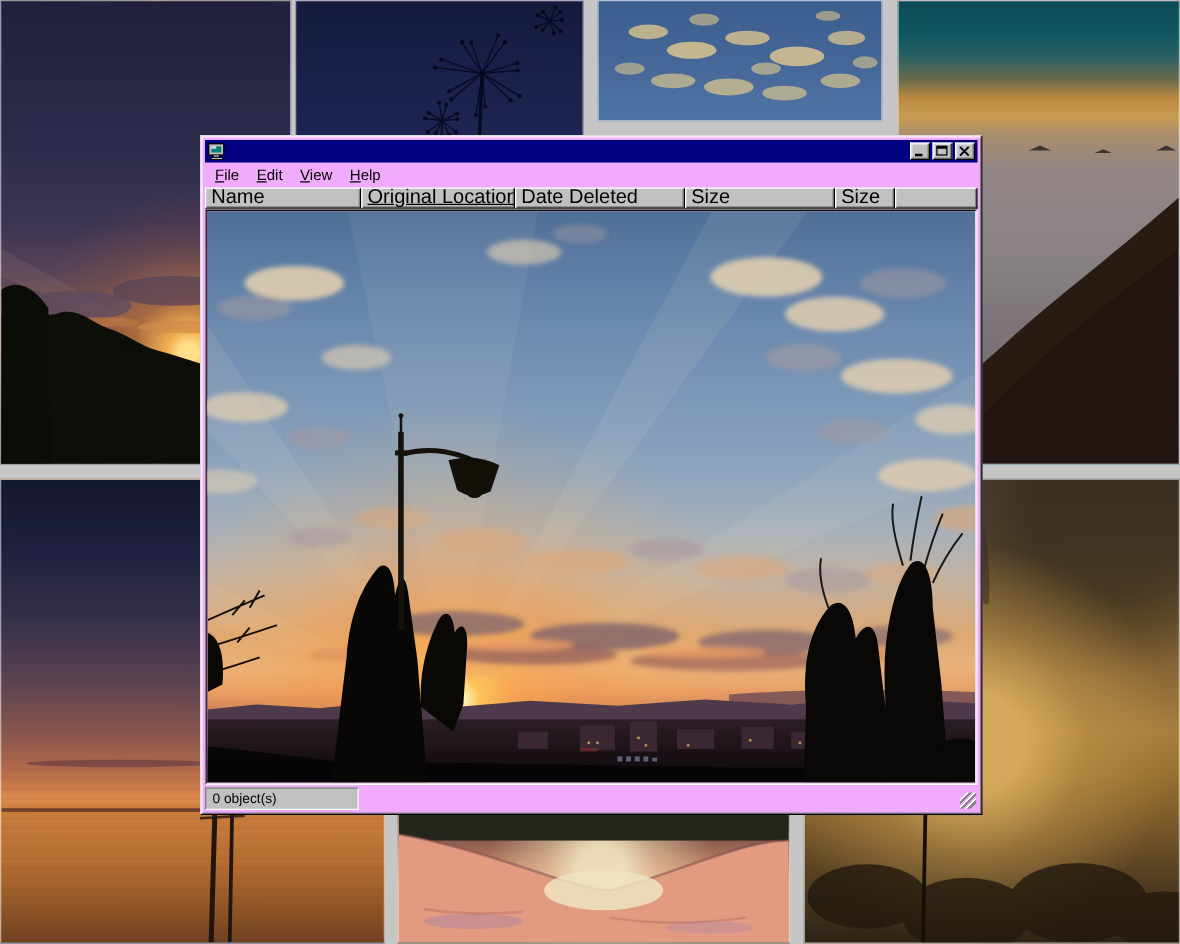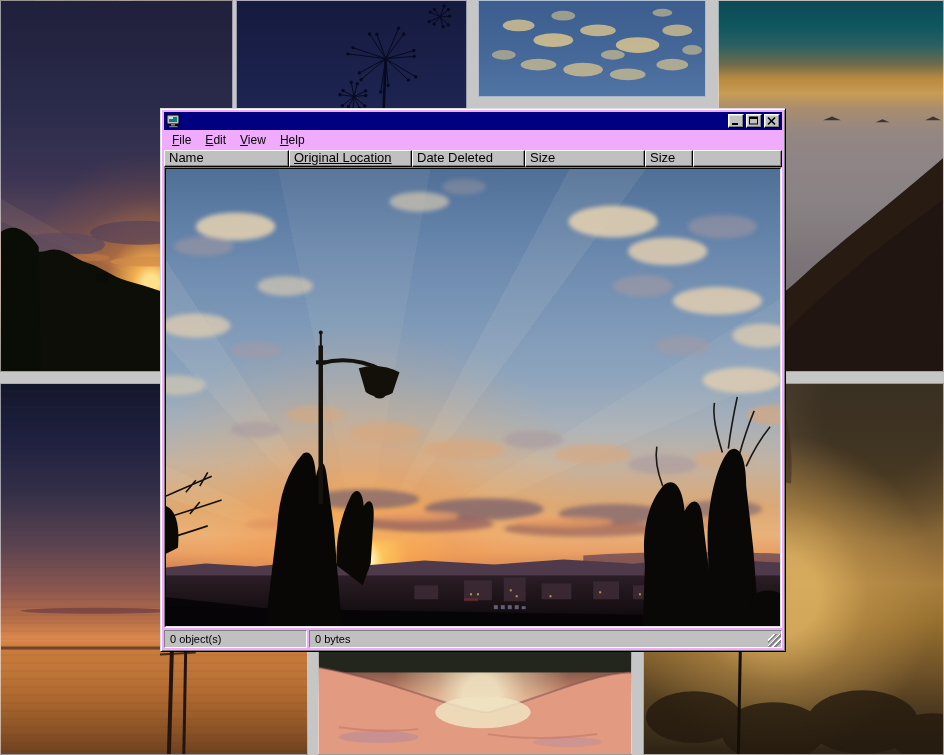--- a/index.html
+++ b/index.html
@@ -47,39 +47,39 @@
   .titlebar .ticon{width:16px;height:14px;margin-right:3px;flex:0 0 auto;}
   .title-text{color:#fff;font-size:12px;font-weight:bold;flex:1 1 auto;overflow:hidden;}
   .tb-btn{width:16px;height:14px;background:#c0c0c0;margin-left:2px;position:relative;
     border:1px solid;border-color:#fff #000 #000 #fff;
     box-shadow:inset -1px -1px 0 #808080, inset 1px 1px 0 #dfdfdf;}
   .tb-btn svg{position:absolute;inset:0;width:100%;height:100%;}
   .menubar{height:20px;display:flex;align-items:center;padding:1px 1px 1px 6px;flex:0 0 auto;}
   .menu-item{font-size:12px;color:#000;padding:2px 8px 3px 2px;margin-right:4px;}
   .ul{text-decoration:underline;}
   .header-row{height:17px;display:flex;flex:0 0 auto;}
-  .col-header{height:17px;background:#c0c0c0;font-size:13px;line-height:14px;
+  .col-header{height:17px;background:#c0c0c0;font-size:16px;line-height:14px;
     padding:0 4px;overflow:hidden;white-space:nowrap;
     border:1px solid;border-color:#fff #000 #000 #fff;
     box-shadow:inset -1px -1px 0 #808080;}
   .col-filler{flex:1 1 auto;}
   .client{flex:1 1 auto;border:1px solid;border-color:#808080 #fff #fff #808080;position:relative;}
   .client-inner{position:absolute;inset:0;border:1px solid;border-color:#0a0a0a #dfdfdf #dfdfdf #0a0a0a;overflow:hidden;}
   .photo{position:absolute;inset:0;
     background:
       radial-gradient(circle at 31.8% 85.7%, #fff8e0 0 6px, #ffe9a0 13px, rgba(255,200,90,.9) 22px, rgba(255,170,70,.5) 48px, rgba(240,140,70,.22) 95px, transparent 150px),
       radial-gradient(circle at 31.8% 85.7%, rgba(250,170,85,.3) 0 120px, transparent 240px),
       conic-gradient(from 0deg at 31.8% 85.7%, rgba(255,240,210,.06) 0 10deg, transparent 10deg 28deg, rgba(255,240,210,.08) 28deg 36deg, transparent 36deg 58deg, rgba(255,240,210,.06) 58deg 66deg, transparent 66deg 288deg, rgba(255,240,210,.07) 288deg 296deg, transparent 296deg 318deg, rgba(255,240,210,.08) 318deg 327deg, transparent 327deg 348deg, rgba(255,240,210,.06) 348deg 360deg),
       linear-gradient(180deg,#4f6f97 0%,#5d7da5 10%,#6f8cb0 22%,#7e99b8 34%,#8fa5bd 46%,#a8b0b8 56%,#c2b3a4 64%,#dca874 74%,#e9b27b 80%,#e89f66 84%,#d08257 87%,#a2606a 90%,#6e4656 93%,#3c2f3e 96%,#201722 100%);}
   .photo svg{position:absolute;inset:0;width:100%;height:100%;}
 
   .statusbar{height:18px;margin-top:2px;display:flex;flex:0 0 auto;position:relative;}
   .status-panel{height:18px;background:#c0c0c0;font-size:11px;line-height:16px;padding:0 5px;
     border:1px solid;border-color:#808080 #fff #fff #808080;overflow:hidden;white-space:nowrap;}
-  .sp-objects{width:143px;margin-right:2px;flex:0 0 auto;}
+  .sp-objects{width:123px;margin-right:2px;flex:0 0 auto;}
   .sp-bytes{flex:1 1 auto;}
   .grip{position:absolute;right:1px;bottom:1px;width:13px;height:13px;
     background:
       linear-gradient(135deg, transparent 0 4px, #fff 4px 5px, #868686 5px 7px,
         transparent 7px 8px, #fff 8px 9px, #868686 9px 11px,
         transparent 11px 12px, #fff 12px 13px, #868686 13px 15px, transparent 15px);}
 </style>
 </head>
 <body>
 
@@ -323,21 +323,21 @@
   <div class="menubar">
       <span class="menu-item"><span class="ul">F</span>ile</span>
       <span class="menu-item"><span class="ul">E</span>dit</span>
       <span class="menu-item"><span class="ul">V</span>iew</span>
       <span class="menu-item"><span class="ul">H</span>elp</span>
     </div>
 
   <div class="header-row">
       <div class="col-header" style="width: 125px; flex: 0 0 auto;">Name</div>
       <div class="col-header" style="width: 123px; flex: 0 0 auto; text-decoration: underline;">Original Location</div>
-      <div class="col-header" style="width: 113px; flex: 0 0 auto;">Date Deleted</div>
+      <div class="col-header" style="width: 136px; flex: 0 0 auto;">Date Deleted</div>
       <div class="col-header" style="width: 120px; flex: 0 0 auto;">Size</div>
       <div class="col-header" style="width: 48px; flex: 0 0 auto; text-align: left;">Size</div>
       <div class="col-header col-filler"></div>
     </div>
 
   <div class="client">
     <div class="client-inner">
       <div class="photo">
         <svg viewBox="0 0 618 461" preserveAspectRatio="none">
           <defs>
@@ -463,16 +463,15 @@
             <path d="M576,292 C582,270 587,256 592,244 M584,300 C592,282 600,270 608,260"></path>
             <path d="M500,320 C494,304 492,292 494,280"></path>
           </g>
         </svg>
       </div>
     </div>
   </div>
 
   <div class="statusbar">
     <div class="status-panel sp-objects">0 object(s)</div>
-    <div class="status-panel sp-bytes">0 bytes</div>
     <div class="grip"></div>
   </div>
 </div>
 
 </body></html>

